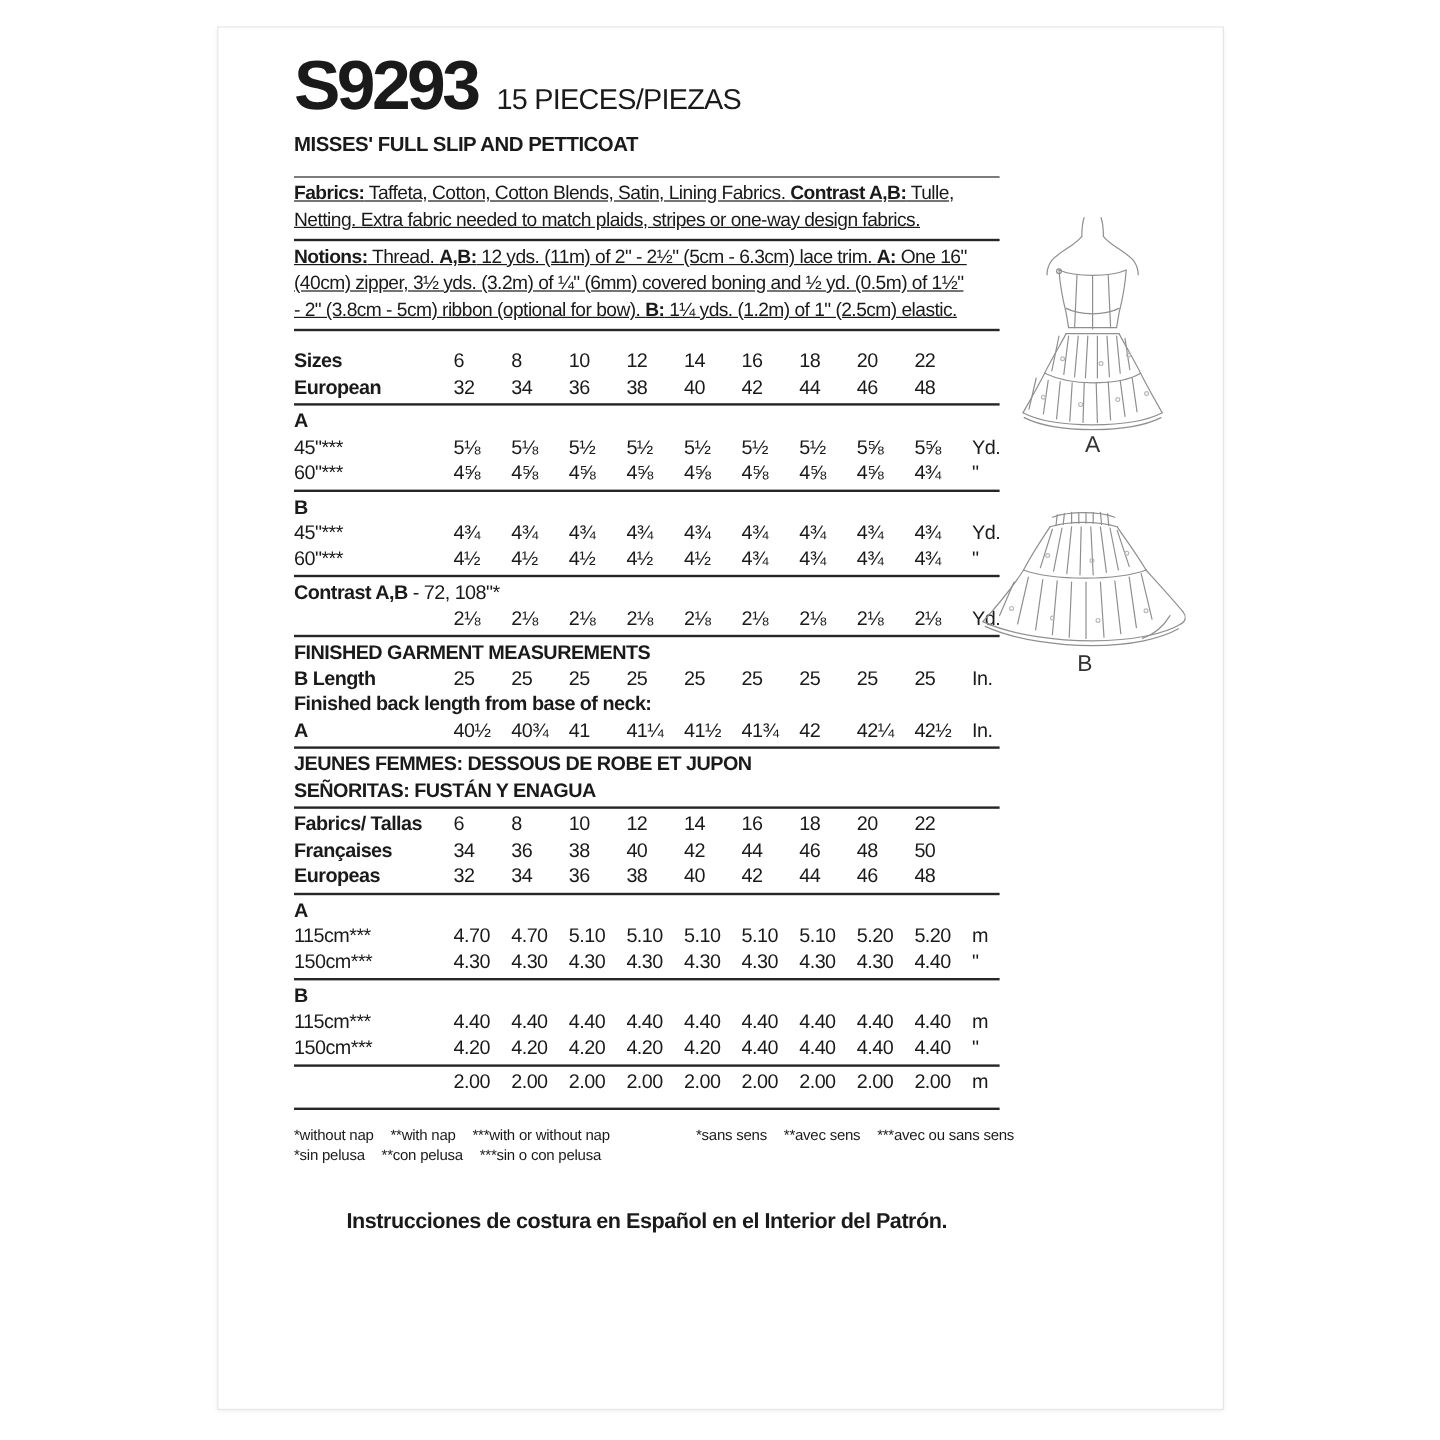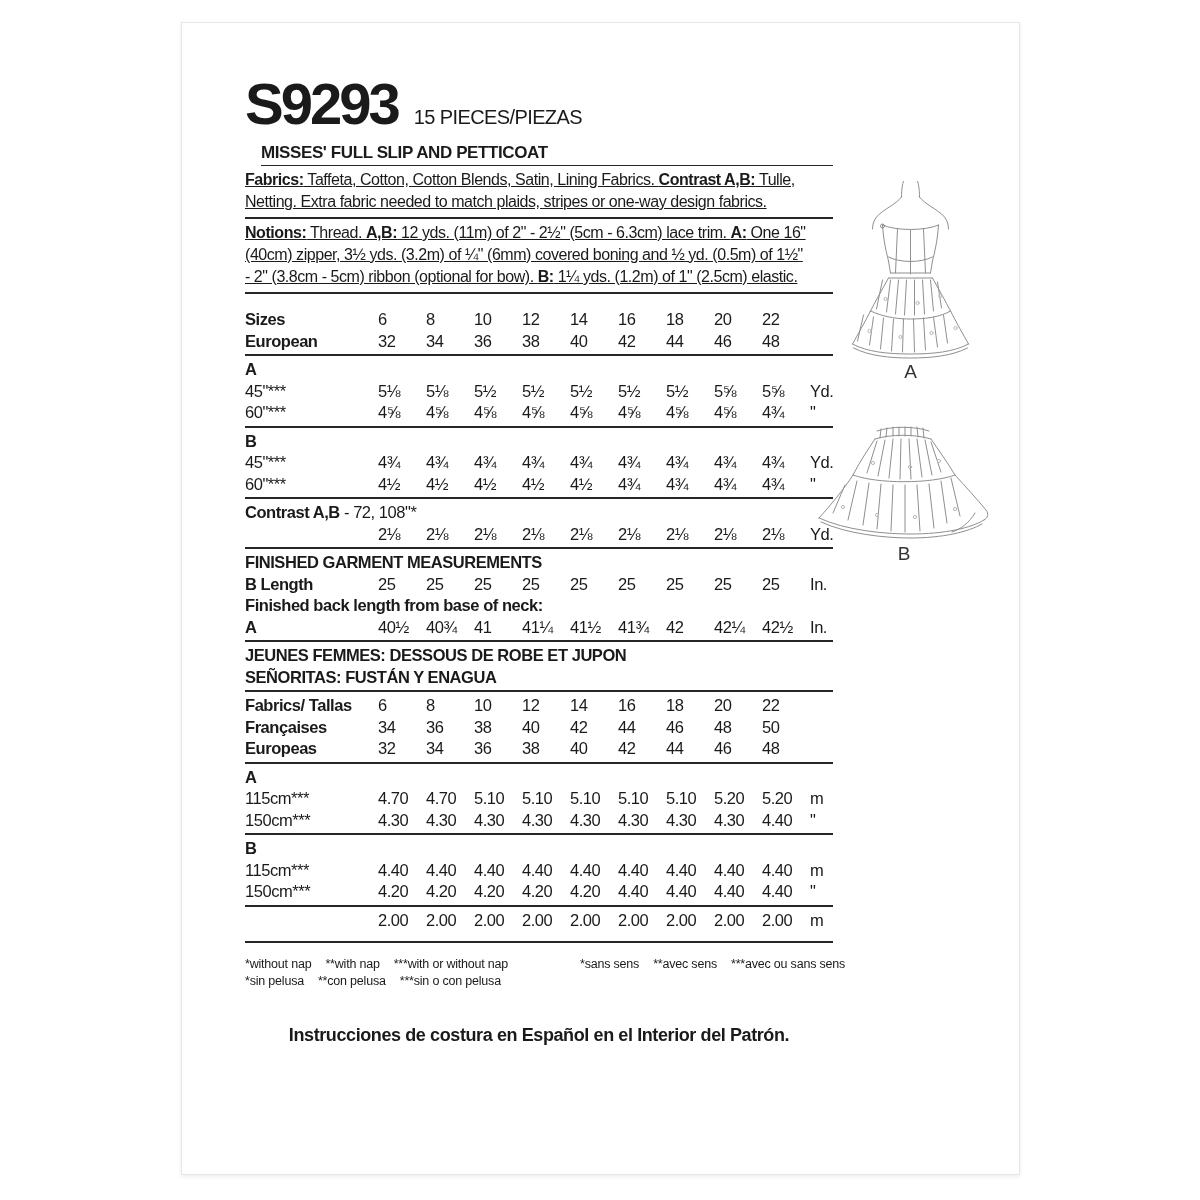--- a/index.html
+++ b/index.html
@@ -5,27 +5,27 @@
   html,body{margin:0;padding:0;background:#ffffff;}
   .canvas{
     position:relative;width:1200px;height:1200px;background:#ffffff;
     font-family:"Liberation Sans", sans-serif;color:#1a1a1a;overflow:hidden;
   }
   .envelope{
     position:absolute;left:181px;top:22px;width:837px;height:1151px;
     background:#ffffff;border:1px solid #e6e6e8;
     box-shadow:0 2px 4px rgba(0,0,0,0.07);
   }
-  .content{position:absolute;left:63px;top:52px;width:588px;}
+  .content{position:absolute;left:63px;top:20px;width:588px;}
   
   .hdr{display:flex;align-items:baseline;gap:16px;}
   .pattern-no{font-size:58px;font-weight:bold;letter-spacing:-3px;line-height:1;}
-  .pieces{font-size:20px;letter-spacing:-0.6px;text-align:center;}
+  .pieces{font-size:24px;letter-spacing:-0.6px;text-align:center;}
   .doc-title{margin-top:10px;font-size:17px;font-weight:bold;letter-spacing:-0.4px;
-    padding-bottom:2px;border-bottom:1.5px solid #262626;margin-left:16px;}
+    padding-bottom:16px;border-bottom:1.5px solid #262626;}
   
   .para{font-size:16px;line-height:22px;letter-spacing:-0.45px;
     padding:3px 0 4px;border-bottom:2px solid #262626;text-decoration:underline;}
   .rt-line{white-space:nowrap;}
   .b{font-weight:bold;}
   
   .sizing{margin-top:15px;}
   .vrow{display:flex;align-items:baseline;font-size:16.5px;line-height:21.5px;
     letter-spacing:-0.45px;white-space:nowrap;}
   .vrow .lbl{flex:0 0 133px;}

